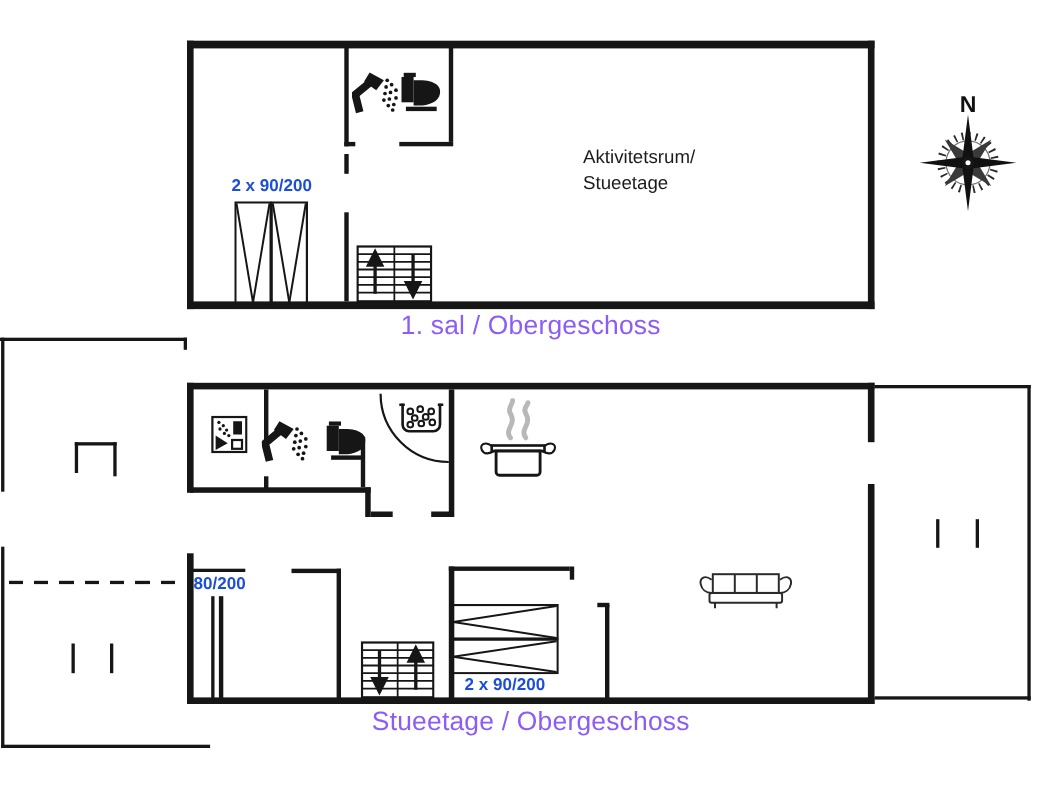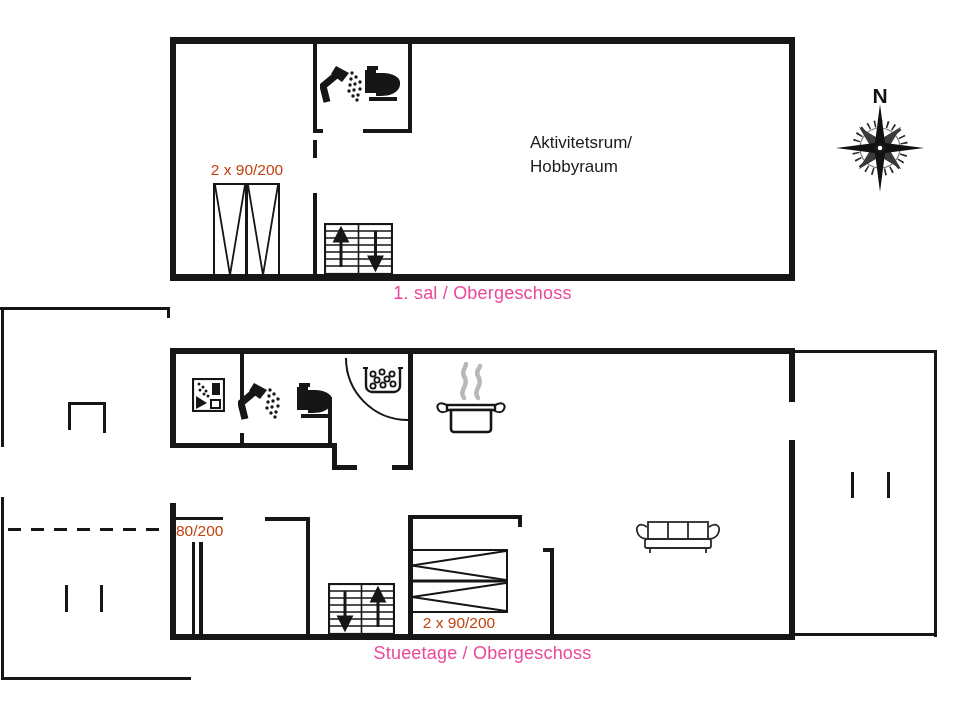--- a/index.html
+++ b/index.html
@@ -2,22 +2,22 @@
 <html><head>
 <meta charset="utf-8">
 <style>
   :root{ --line:#161616; }
   html,body{margin:0;padding:0;background:#fff;}
   #stage{position:relative;width:960px;height:720px;background:#fff;overflow:hidden;
          font-family:"Liberation Sans", sans-serif;color:#1d1d1d;}
   .w{display:block;position:absolute;background:var(--line);}
   .abs{position:absolute;}
   .caption{position:absolute;left:170px;width:625px;text-align:center;
-           font-size:18px;color:#ec4899;letter-spacing:.2px;}
-  .dim{position:absolute;font-size:15.5px;color:#c2410c;white-space:nowrap;}
+           font-size:24px;color:#8b5cf6;letter-spacing:.2px;}
+  .dim{position:absolute;font-size:15.5px;color:#1d4ed8;white-space:nowrap;font-weight:bold;}
   .roomlabel{position:absolute;font-size:17px;line-height:24px;color:#1b1b1b;}
   .dash{position:absolute;height:3px;
         background:repeating-linear-gradient(90deg,var(--line) 0 13px,transparent 13px 23px);}
   svg{display:block;}
   .north{position:absolute;left:862px;top:84px;width:36px;text-align:center;
          font-size:21px;font-weight:600;color:#111;}
 </style>
 </head>
 <body>
 
@@ -93,21 +93,21 @@
       <g stroke="#161616" stroke-width="3" fill="#161616">
         <line x1="17" y1="44" x2="17" y2="16"></line>
           <polygon points="17,6 11,18 23,18"></polygon>
         <line x1="51.5" y1="8" x2="51.5" y2="36"></line>
           <polygon points="51.5,46 45.5,34 57.5,34"></polygon>
       </g>
     </svg>
 
     <div class="roomlabel" style="left:530px;top:131px">
       <div>Aktivitetsrum/</div>
-      <div>Hobbyraum</div>
+      <div>Stueetage</div>
     </div>
 
     <div class="caption" style="top:283px">1. sal / Obergeschoss</div>
   </div>
 
   <div class="north">N</div>
   <svg class="abs" style="left:834px;top:102px" width="92" height="92" viewBox="0 0 92 92">
     <circle cx="46" cy="46" r="24.5" fill="none" stroke="#2a2a2a" stroke-width="7" stroke-dasharray="1.6 4.8"></circle>
     <circle cx="46" cy="46" r="20" fill="none" stroke="#777" stroke-width="1.2"></circle>
     <path d="M46,16 L52,40 L76,46 L52,52 L46,76 L40,52 L16,46 L40,40 Z" transform="rotate(45 46 46)" fill="#3a3a3a"></path>

